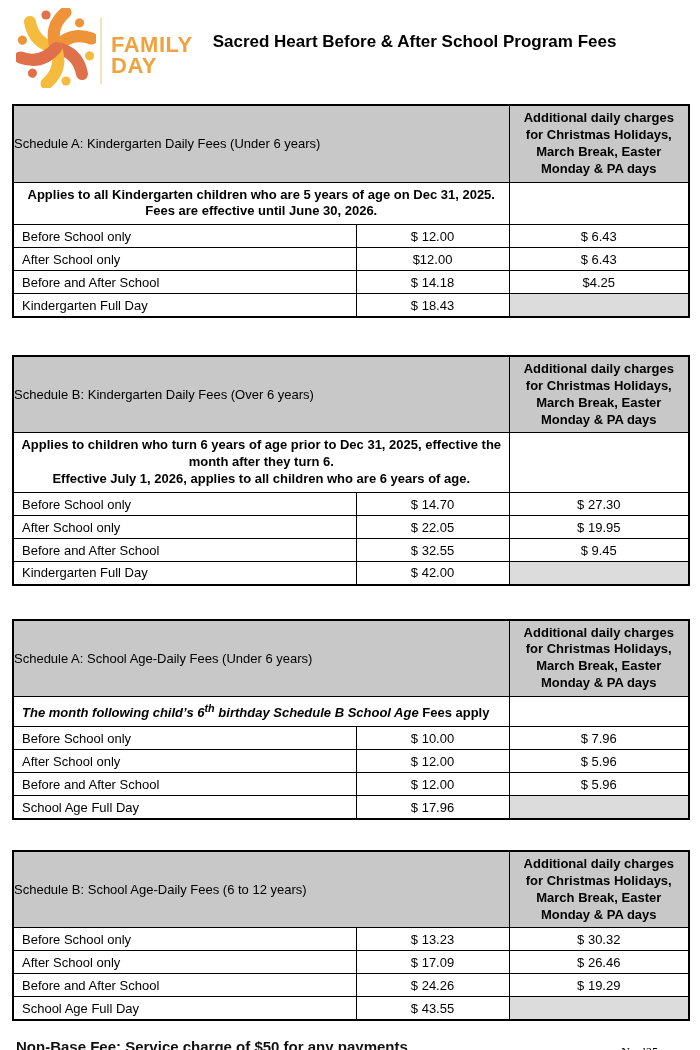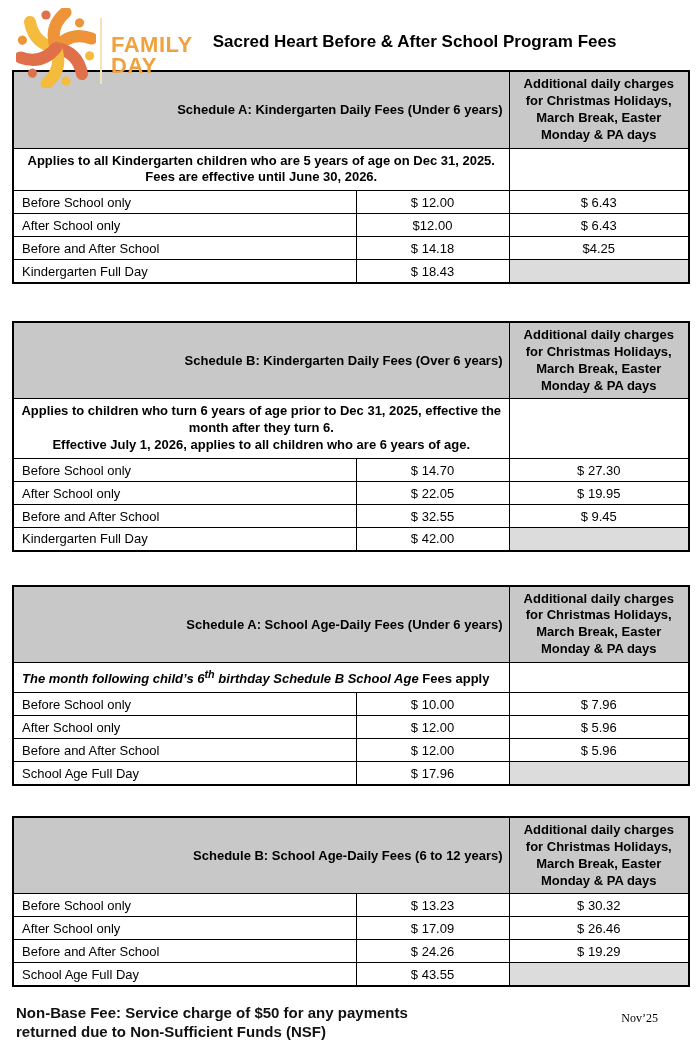--- a/index.html
+++ b/index.html
@@ -6,21 +6,21 @@
   html,body { margin:0; padding:0; background:#ffffff; }
   body {
     width:700px; height:1050px;
     font-family:"Liberation Sans", sans-serif;
     color:#000;
     position:relative;
   }
   .page { width:700px; height:1050px; overflow:hidden; background:#fff; }
 
   
-  .doc-header { display:flex; align-items:flex-start; padding:8px 0 0 16px; height:70px; }
+  .doc-header { display:flex; align-items:flex-start; padding:8px 0 0 16px; height:104px; }
   .logo-wrap { display:flex; align-items:center; }
   .logo-swirl { width:80px; height:80px; }
   .logo-divider { width:2px; height:66px; background:#f3e3b6; margin:6px 9px 0 4px; }
   .brand-text {
     font-weight:bold; font-size:22px; line-height:0.95; letter-spacing:0.5px;
     color:#f0a23e; padding-top:16px;
   }
   .doc-title {
     margin-left:20px; padding-top:22px;
     font-weight:bold; font-size:17px; line-height:1.4; color:#000000;
@@ -31,22 +31,22 @@
     border-collapse:collapse; table-layout:fixed;
     width:676px; margin-left:12px;
     border:2px solid #000;
   }
   table.fee-table td { border:1px solid #000; font-size:13px; overflow:hidden; }
   .col-label { width:343px; }
   .col-fee   { width:153px; }
   .col-addl  { width:180px; }
 
   td.schedule-title {
-    background:#c8c8c8; font-weight:bold; text-align:right;
-    font-size:13.5px; height:68px; padding:2px 6px;
+    background:#c8c8c8; font-weight:normal; text-align:left;
+    font-size:13.5px; height:68px; padding:2px 0;
   }
   td.addl-header {
     background:#c8c8c8; font-weight:bold; text-align:center;
     font-size:12px; line-height:1.3; padding:4px 4px;
   }
   td.note-cell {
     font-weight:bold; text-align:center; font-size:12.5px;
     line-height:1.3; padding:4px 6px;
   }
   td.note-cell.left { text-align:left; padding-left:8px; }

